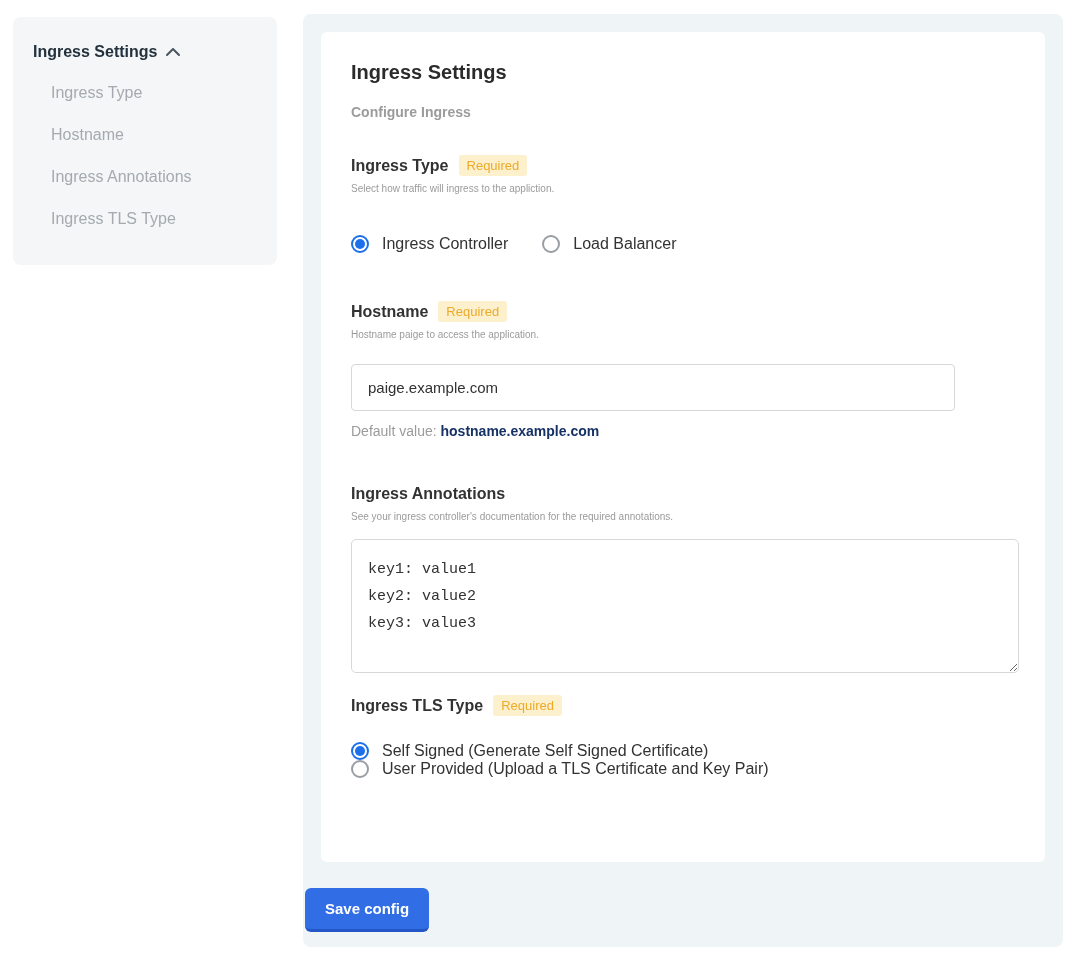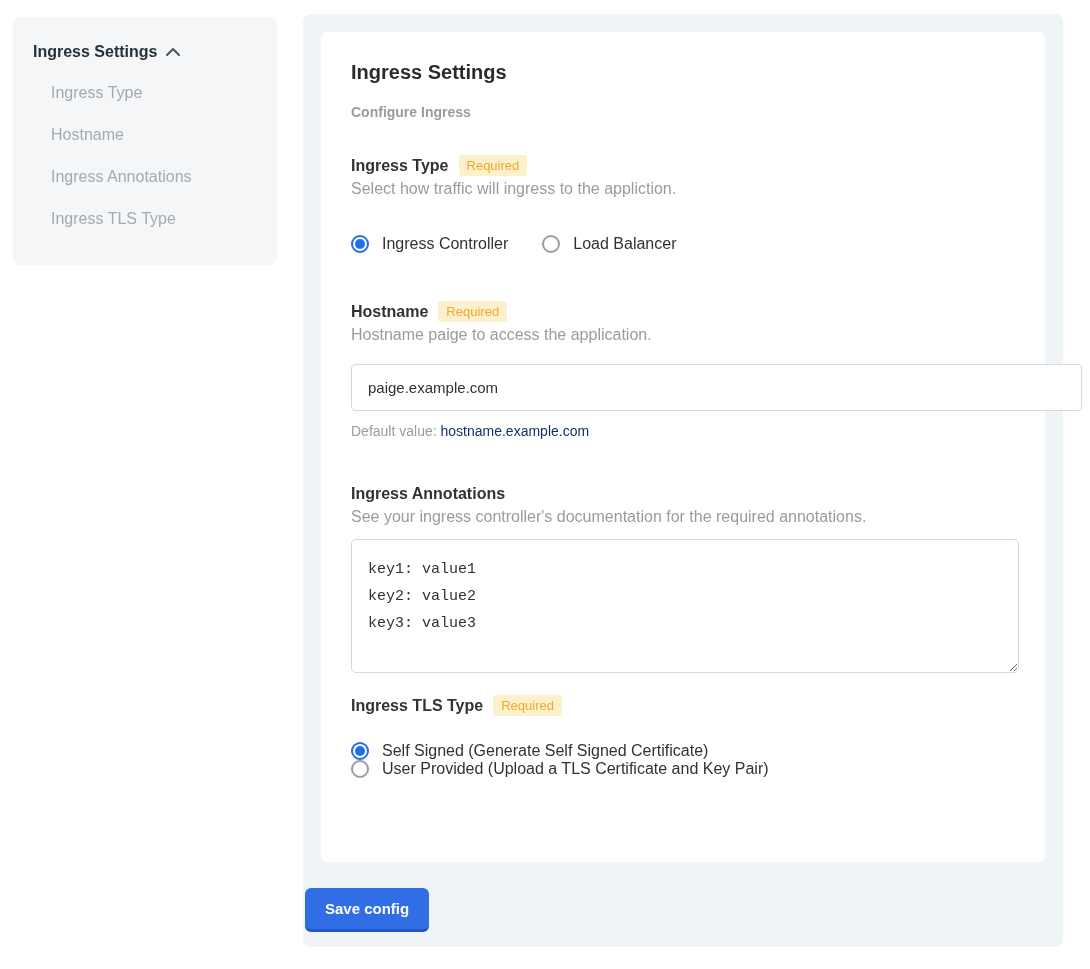--- a/index.html
+++ b/index.html
@@ -45,45 +45,45 @@
   }
   .card-title { font-size: 20px; font-weight: bold; color: #2b2b2b; line-height: 24px; }
   .card-subtitle { margin-top: 20px; font-size: 14px; color: #9b9b9b; font-weight: bold; }
 
   .section-heading-row { display: flex; align-items: center; }
   .section-heading { font-size: 16px; font-weight: 600; color: #323232; line-height: 20px; }
   .badge {
     margin-left: 10px; background: #fdf0cd; color: #edaa29;
     font-size: 13px; padding: 3px 8px; border-radius: 3px; line-height: 15px;
   }
-  .help-text { margin-top: 4px; font-size: 16px; color: #9b9b9b; line-height: 17px; }
+  .help-text { margin-top: 4px; font-size: 10px; color: #9b9b9b; line-height: 17px; }
 
   .sec-ingress-type { margin-top: 35px; }
   .radio-row { display: flex; align-items: center; gap: 34px; margin-top: 38px; }
   .radio-option { display: flex; align-items: center; gap: 13px; cursor: pointer; }
   .radio-circle {
     width: 18px; height: 18px; border: 2px solid #989ea4;
     border-radius: 50%; position: relative; flex: 0 0 auto; background: #fff;
   }
   .radio-circle[data-checked="true"] { border-color: #1d70e9; }
   .radio-circle[data-checked="true"]::after {
     content: ""; position: absolute; left: 2px; top: 2px; right: 2px; bottom: 2px;
     background: #1d70e9; border-radius: 50%;
   }
   .radio-label { font-size: 16px; color: #323232; }
 
   .sec-hostname { margin-top: 48px; }
   .text-input {
-    display: block; width: 731px; height: 47px; margin-top: 21px;
+    display: block; width: 604px; height: 47px; margin-top: 21px;
     border: 1px solid #d6d9dc; border-radius: 4px;
     padding: 0 16px; font-size: 15px; color: #323232;
     font-family: "Liberation Sans", sans-serif; outline: none; background: #fff;
   }
   .default-line { margin-top: 12px; font-size: 14px; color: #9b9b9b; }
-  .default-line b { color: #163166; font-weight: normal; }
+  .default-line b { color: #163166; font-weight: bold; }
 
   .sec-annotations { margin-top: 45px; }
   .annotations-textarea {
     display: block; width: 668px; height: 134px; margin-top: 14px;
     border: 1px solid #d6d9dc; border-radius: 5px;
     padding: 16px; font-size: 15px; line-height: 27px; color: #323232;
     font-family: Liberation Mono, monospace;
     resize: both; outline: none; background: #fff;
   }
 

